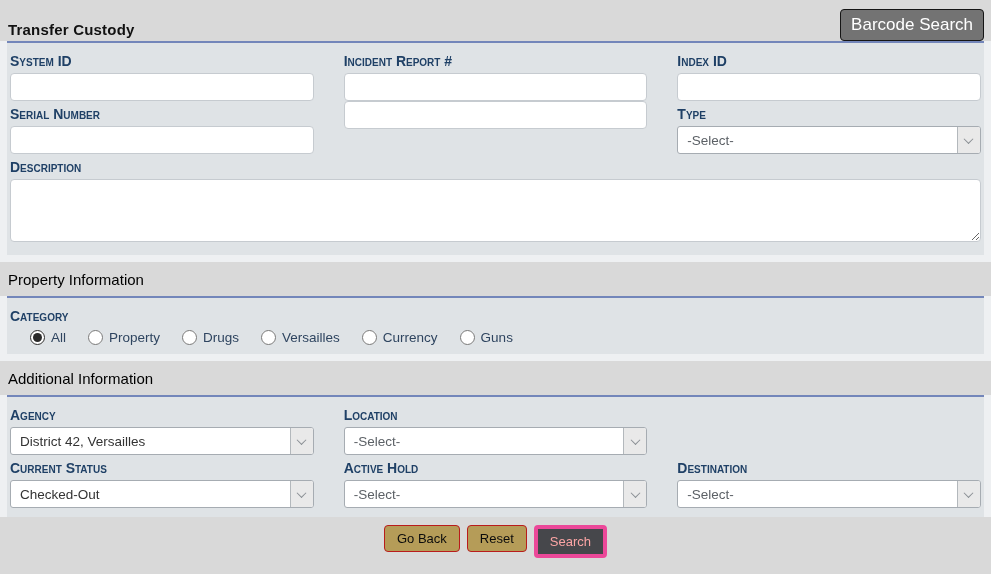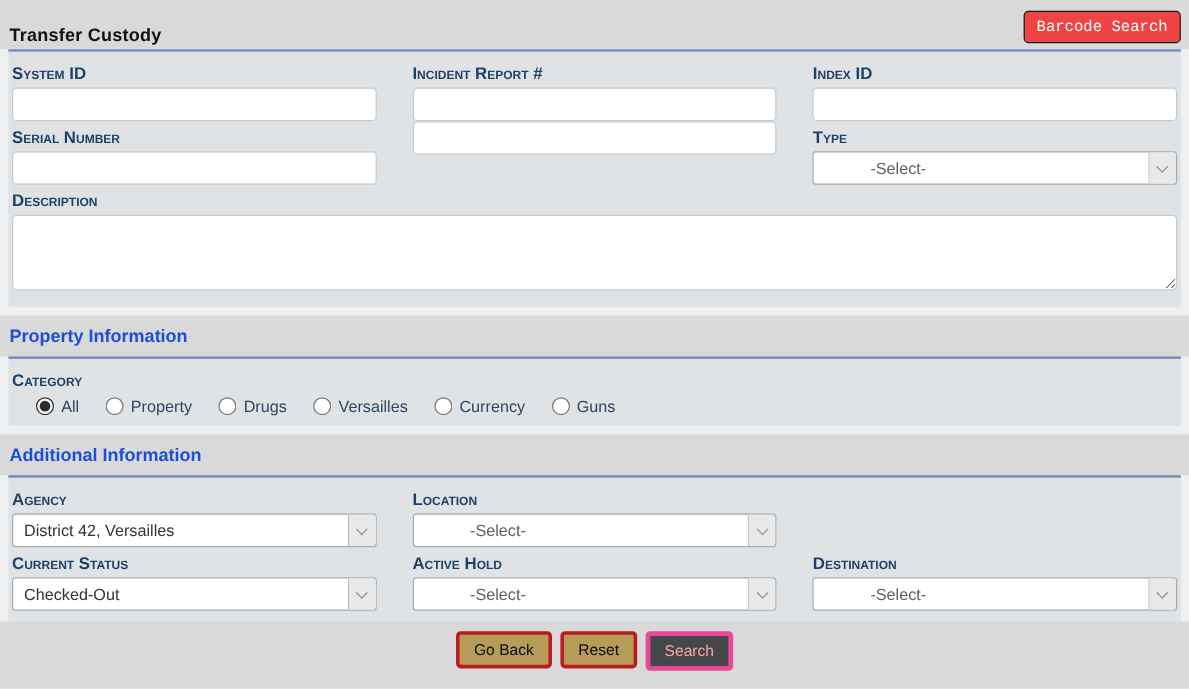--- a/index.html
+++ b/index.html
@@ -13,21 +13,21 @@
 
   
   .band { background: #d9d9d9; width: 100%; }
   .top-band {
     height: 41px;
     position: relative;
     padding: 21px 8px 0 8px;
   }
   .top-band h1 { font-size: 15px; font-weight: bold; color: #111; letter-spacing: .2px; }
   .section-band { height: 34px; padding: 9px 8px 0 8px; }
-  .section-band h2 { font-size: 15px; font-weight: bold; color: #1d4ed8; }
+  .section-band h2 { font-size: 15px; font-weight: normal; color: #000000; }
 
   
   .panel {
     margin: 0 7px;
     background: #dfe3e6;
     border-top: 2px solid #7386ba;
     padding: 5px 3px 9px 3px;
   }
   .gap { height: 7px; }
 
@@ -79,21 +79,21 @@
     align-items: center;
   }
   .fselect-text {
     flex: 1;
     padding: 0 9px;
     font-size: 13.5px;
     color: #333;
     white-space: nowrap;
     overflow: hidden;
   }
-  .fselect-text.placeholder { color: #5c6166; margin-left: 38px; }
+  .fselect-text.placeholder { color: #5c6166; }
   .fselect-btn {
     width: 23px;
     align-self: stretch;
     background: #e9e9e9;
     border-left: 1px solid #b3b8bc;
     border-radius: 0 2px 2px 0;
     display: flex;
     align-items: center;
     justify-content: center;
   }
@@ -114,28 +114,27 @@
   .btn {
     font-family: "Liberation Sans", sans-serif;
     font-size: 13px;
     border-radius: 4px;
     padding: 5px 12px;
     cursor: pointer;
   }
   .btn-barcode {
     position: absolute;
     right: 7px; top: 9px;
-    background: #ef4444;
+    background: #737373;
     color: #fff;
     border: 1px solid #151515;
-    font-size: 13px;
+    font-size: 17px;
     padding: 5px 10px;
-    font-family: Liberation Mono, monospace;
-  }
-  .btn-gold { background: #b59c58; color: #0c0c0c; border: 3px solid #b91c1c; }
+  }
+  .btn-gold { background: #b59c58; color: #0c0c0c; border: 1px solid #b91c1c; }
   .btn-dark { background: #46474b; color: #fca5a5; border: 4px solid #ec4899; }
 
   .footer-band { flex: 1; display: flex; justify-content: center; align-items: flex-start; gap: 7px; padding-top: 8px; }
 </style>
 </head>
 <body>
 
 <div class="page">
 
   <header class="band top-band">

